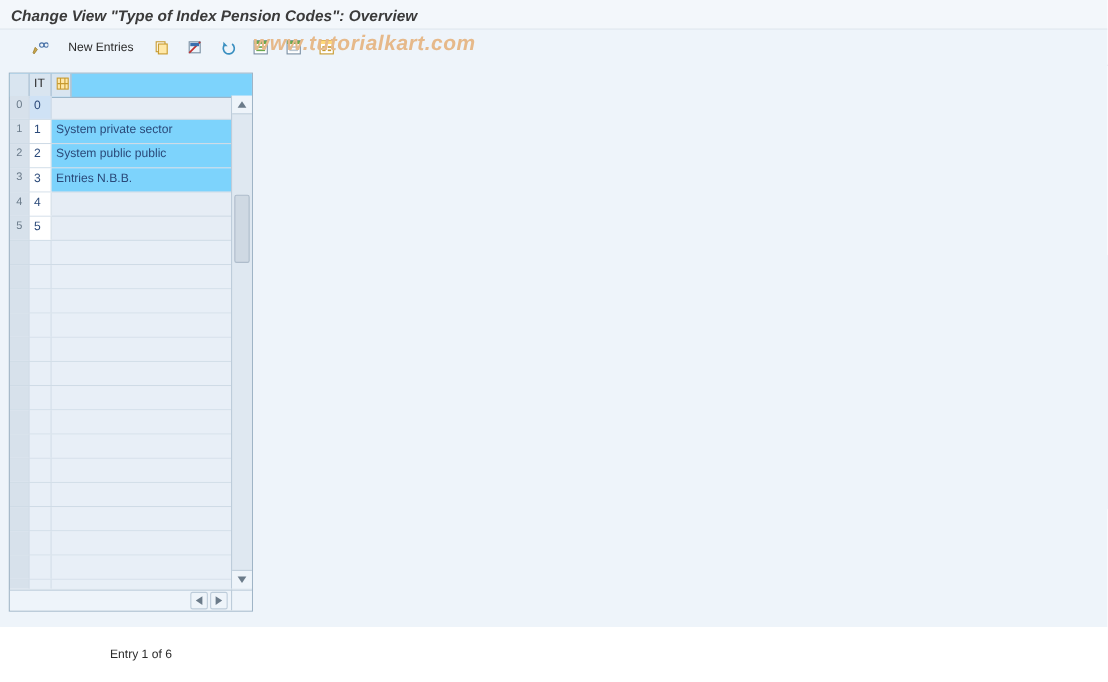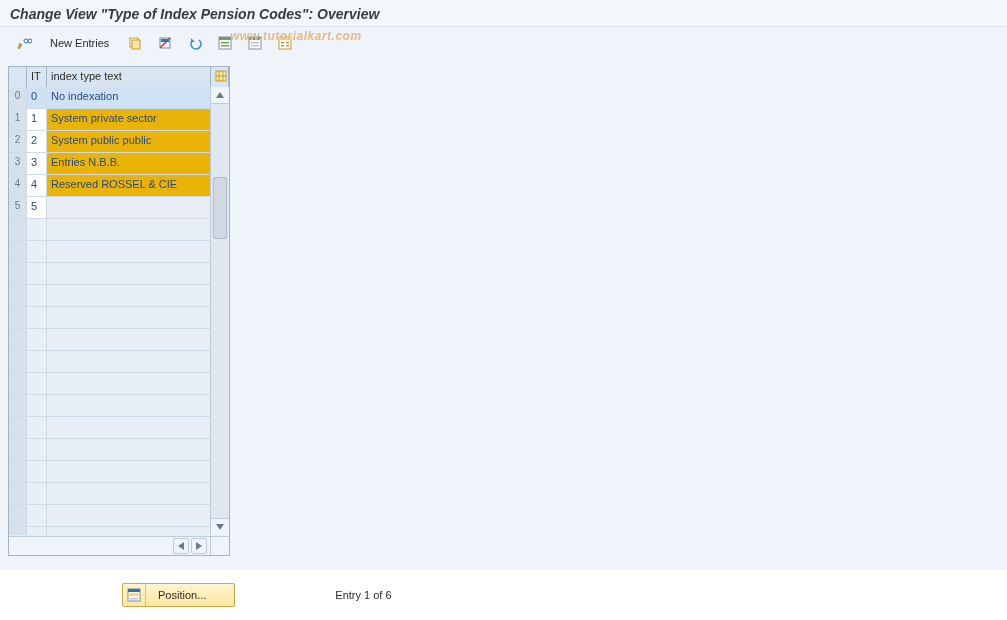--- a/index.html
+++ b/index.html
@@ -1,37 +1,37 @@
 <!DOCTYPE html>
 <html><head>
 <meta charset="utf-8">
 <style>
   html,body{margin:0;padding:0;font-family:Arial,Helvetica,sans-serif;font-size:11px;color:#2b2b2b;background:#fff}
   .frame{width:1007px;height:620px;box-sizing:border-box;background:#fff;position:relative;overflow:hidden}
   .titlebar{background:#f3f7fb;padding:6px 10px 4px 10px;border-bottom:1px solid #d9e3ec}
   .titlebar span{font-size:14px;font-weight:bold;font-style:italic;color:#3b3b3b}
-  .toolbar{background:#eef4fa;border-bottom:1px solid #c7d4e0;padding:4px 12px;display:flex;align-items:center;gap:6px;position:relative}
+  .toolbar{background:#eef4fa;border-bottom:1px solid #c7d4e0;padding:4px 24px;display:flex;align-items:center;gap:6px;position:relative}
   .tbtn{width:22px;height:22px;display:flex;align-items:center;justify-content:center;border:1px solid transparent;border-radius:2px}
   .tbtn svg{display:block}
   .newentries{padding:2px 8px;line-height:18px;color:#2b2b2b}
-  .watermark{position:absolute;left:230px;top:2px;font-size:12px;font-weight:bold;font-style:italic;color:#e6b98a;letter-spacing:.5px;pointer-events:none}
+  .watermark{position:absolute;left:230px;top:2px;font-size:19px;font-weight:bold;font-style:italic;color:#e6b98a;letter-spacing:.5px;pointer-events:none}
   .workarea{background:#eef4fa;position:absolute;left:0;right:0;top:58px;bottom:50px;padding:8px}
   .tablebox{width:222px;height:490px;border:1px solid #9fb4c6;background:#e6edf5;position:relative;box-sizing:border-box}
   .thead{display:flex;background:#7dd3fc;border-bottom:1px solid #9fb4c6}
   .th{border-right:1px solid #9fb4c6;padding:3px 4px;color:#2b2b2b;background:#d9e5f0;box-sizing:border-box;overflow:hidden;white-space:nowrap}
   .th.sel{width:18px}
   .th.it{width:20px}
   .th.txt{flex:1}
   .th.cfg{width:18px;text-align:center}
   .tbody{position:absolute;top:20px;bottom:20px;left:0;right:18px;overflow:hidden}
   .row{display:flex;height:21px;border-bottom:1px solid #cfdbe6}
   .cell{border-right:1px solid #cfdbe6;padding:3px 4px;box-sizing:border-box;overflow:hidden;white-space:nowrap;background:#e8eff7}
   .cell.sel{width:18px;background:#d7e1eb;text-align:center;color:#6b7b8a;font-size:10px}
   .cell.it{width:20px;background:#fff;color:#2b4a7a;text-align:left}
-  .cell.txt{flex:1;background:#eab308;color:#2b4a7a}
+  .cell.txt{flex:1;background:#7dd3fc;color:#2b4a7a}
   .row.selected .cell.it,.row.selected .cell.txt{background:#cfe2f5}
   .row.empty .cell.it,.row.empty .cell.txt{background:#e8eff7}
   .vscroll{position:absolute;top:20px;bottom:20px;right:0;width:18px;background:#dfe8f1;border-left:1px solid #bdccda}
   .vscroll .arrow{height:16px;display:flex;align-items:center;justify-content:center;color:#6b7b8a;background:#eef4fa;border-bottom:1px solid #bdccda}
   .vscroll .arrow.down{position:absolute;bottom:0;left:0;right:0;border-top:1px solid #bdccda;border-bottom:none}
   .vscroll .thumb{position:absolute;top:90px;left:2px;right:2px;height:60px;background:#cfd9e3;border:1px solid #aebccb;border-radius:2px}
   .hscroll{position:absolute;left:0;right:18px;bottom:0;height:18px;background:#eef4fa;border-top:1px solid #bdccda;display:flex;align-items:center;justify-content:flex-end;gap:2px;padding-right:4px}
   .hscroll .harrow{width:14px;height:14px;display:flex;align-items:center;justify-content:center;color:#6b7b8a;background:#eef4fa;border:1px solid #bdccda;border-radius:2px}
   .corner{position:absolute;right:0;bottom:0;width:18px;height:18px;background:#eef4fa;border-top:1px solid #bdccda;border-left:1px solid #bdccda}
   .footer{position:absolute;left:0;right:0;bottom:0;height:50px;background:#fff;display:flex;align-items:center}
@@ -109,55 +109,52 @@
       </svg>
     </div>
     <div class="watermark">www.tutorialkart.com</div>
   </div>
 
   <div class="workarea">
     <div class="tablebox">
       <div class="thead">
         <div class="th sel"></div>
         <div class="th it">IT</div>
-        <div class="th txt">index type text</div>
         <div class="th cfg">
           <svg width="12" height="12" viewBox="0 0 12 12">
             <rect x="1" y="1" width="10" height="10" fill="#ffe8a8" stroke="#c79a2e"></rect>
             <line x1="4" y1="1" x2="4" y2="11" stroke="#c79a2e"></line>
             <line x1="8" y1="1" x2="8" y2="11" stroke="#c79a2e"></line>
             <line x1="1" y1="6" x2="11" y2="6" stroke="#c79a2e"></line>
           </svg>
         </div>
       </div>
       <div class="tbody" id="tbody">
           <div class="row selected">
             <div class="cell sel">0</div>
             <div class="cell it">0</div>
-            <div class="cell txt">No indexation</div>
           </div>
           <div class="row">
             <div class="cell sel">1</div>
             <div class="cell it">1</div>
             <div class="cell txt">System private sector</div>
           </div>
           <div class="row">
             <div class="cell sel">2</div>
             <div class="cell it">2</div>
             <div class="cell txt">System public public</div>
           </div>
           <div class="row">
             <div class="cell sel">3</div>
             <div class="cell it">3</div>
             <div class="cell txt">Entries N.B.B.</div>
           </div>
           <div class="row">
             <div class="cell sel">4</div>
             <div class="cell it">4</div>
-            <div class="cell txt">Reserved ROSSEL &amp; CIE</div>
           </div>
           <div class="row">
             <div class="cell sel">5</div>
             <div class="cell it">5</div>
           </div>
           <div class="row empty">
             <div class="cell sel"></div>
             <div class="cell it"></div>
             <div class="cell txt"></div>
           </div>
@@ -247,27 +244,16 @@
           </div>
         <div class="harrow">
             <span class="tri right"></span>
           </div>
       </div>
       <div class="corner"></div>
     </div>
   </div>
 
   <div class="footer">
-    <div class="posbtn">
-      <div class="icon">
-        <svg width="14" height="14" viewBox="0 0 14 14">
-          <rect x="1" y="1" width="12" height="12" fill="#fff" stroke="#7a8fa3"></rect>
-          <rect x="1" y="1" width="12" height="3" fill="#3a6fae"></rect>
-          <rect x="1" y="5" width="12" height="3" fill="#ffd979"></rect>
-          <rect x="3" y="10" width="8" height="1.5" fill="#b9c6d2"></rect>
-        </svg>
-      </div>
-      <div class="lbl">Position...</div>
-    </div>
     <div class="entrylabel">Entry 1 of 6</div>
   </div>
 
 </div>
 
 </body></html>

